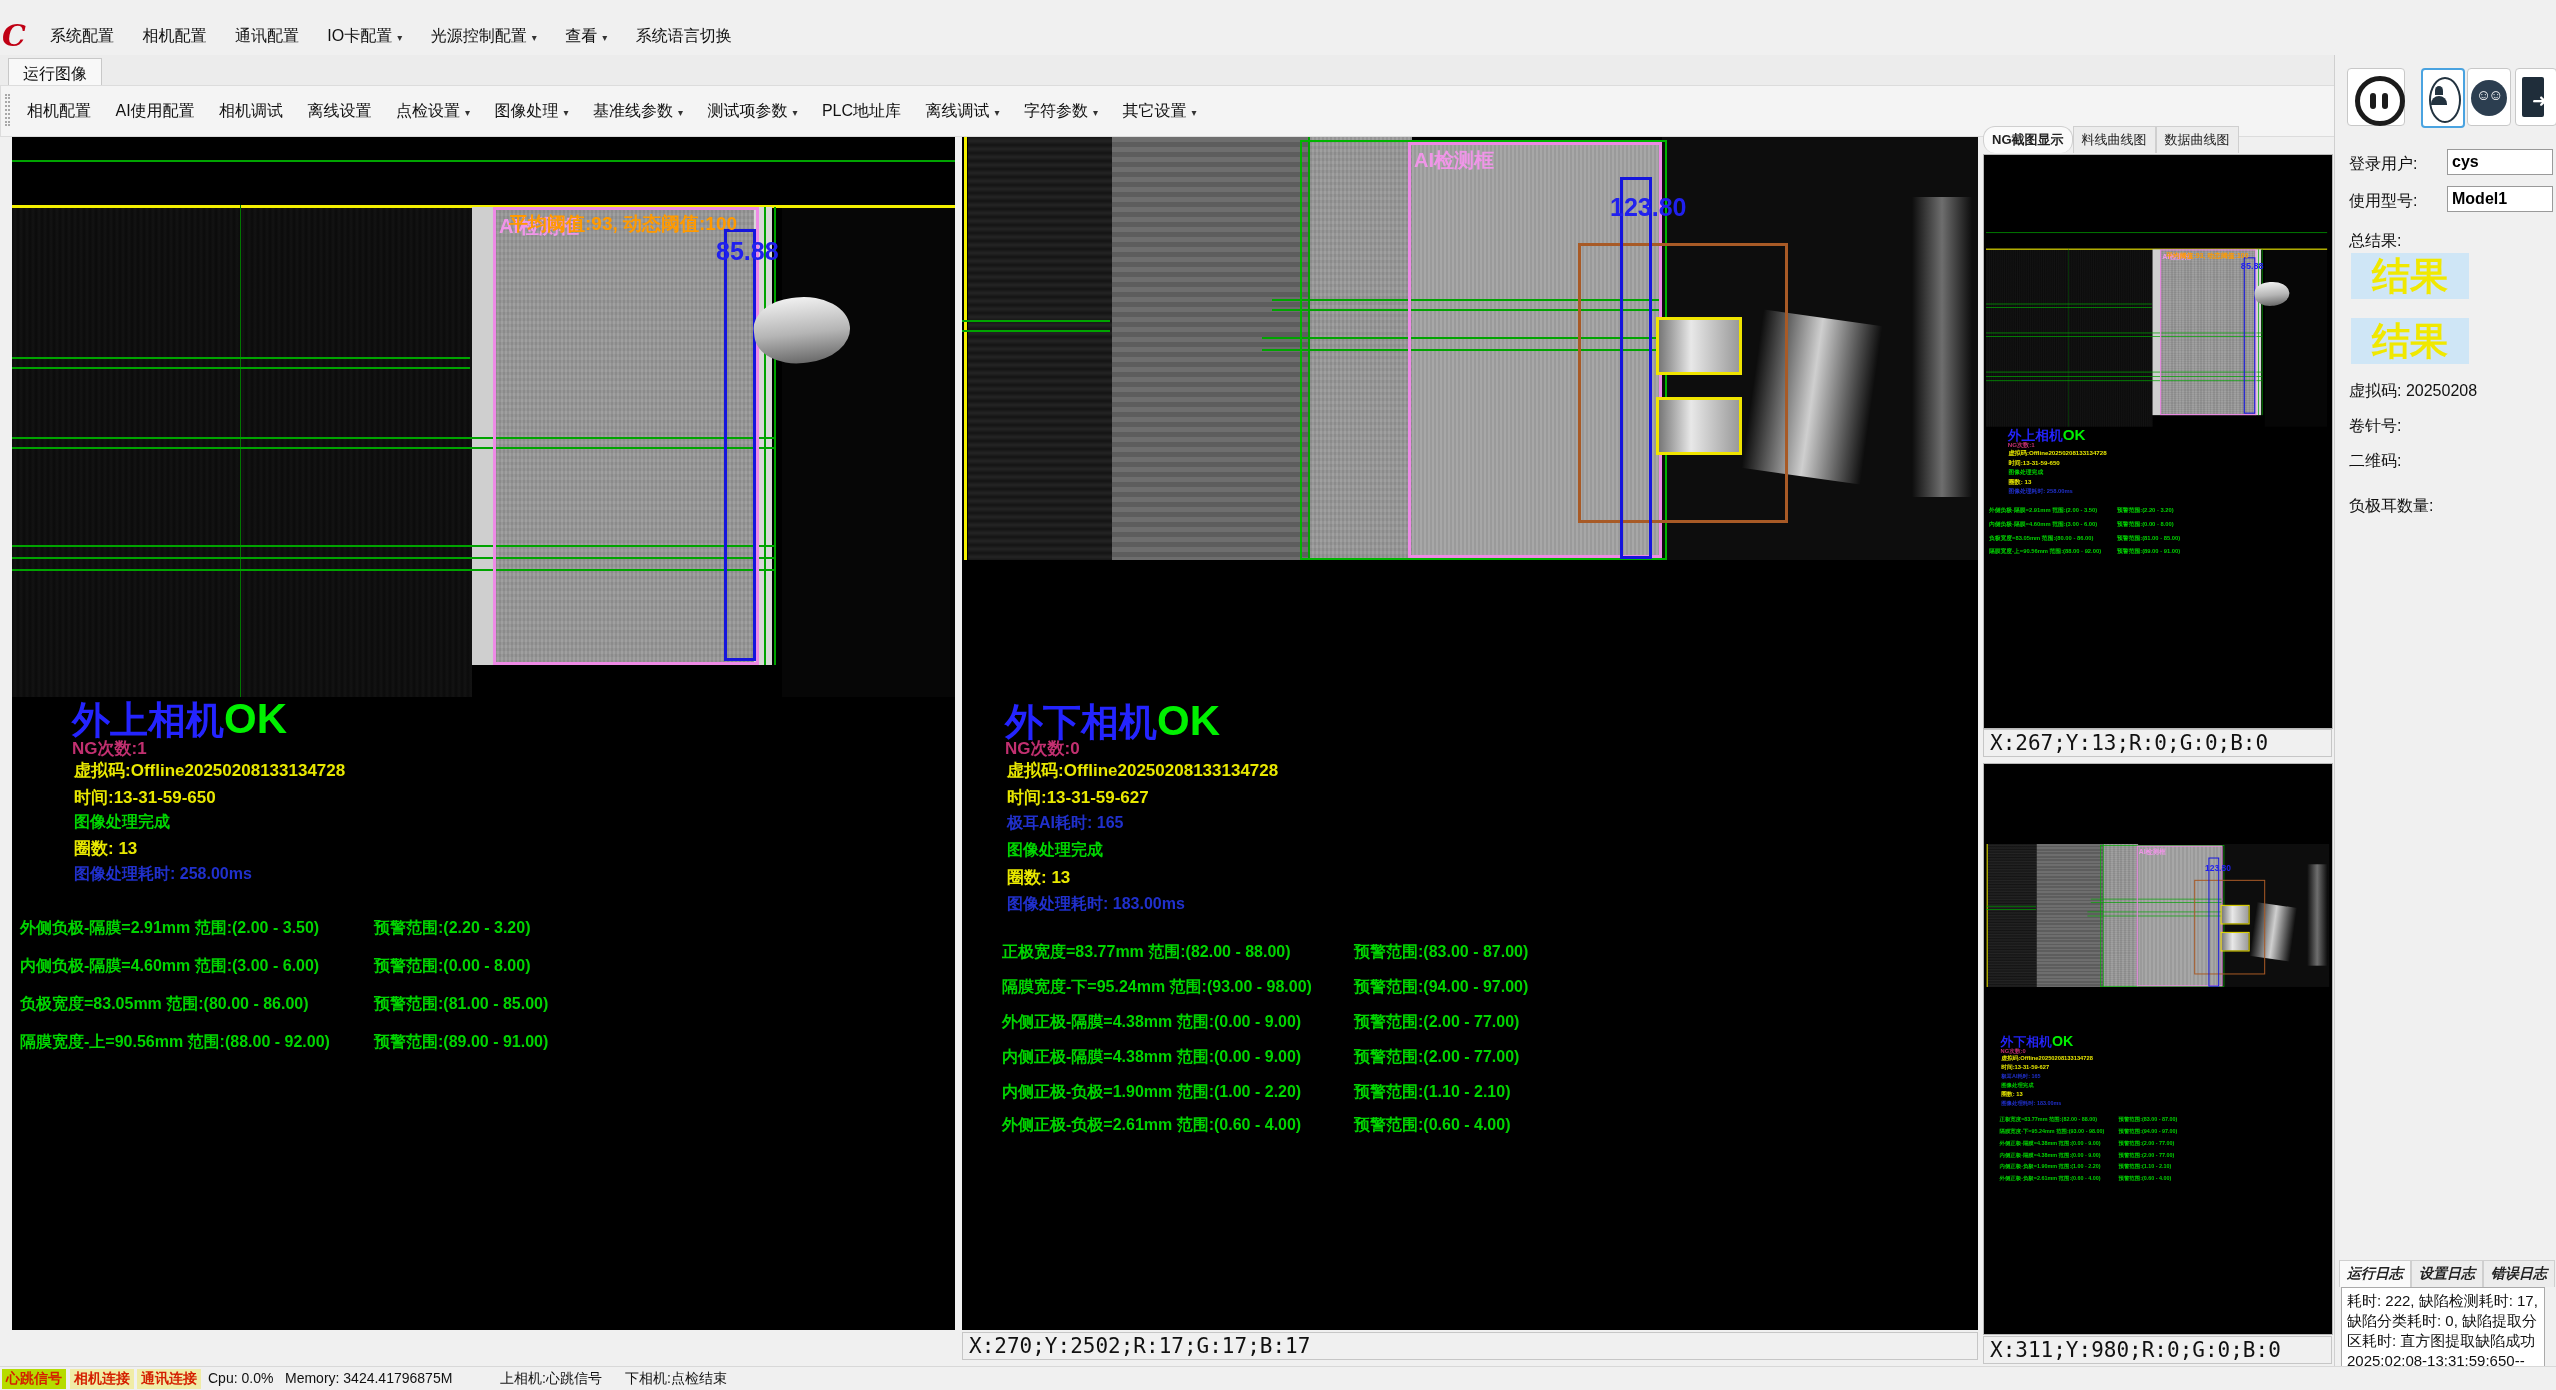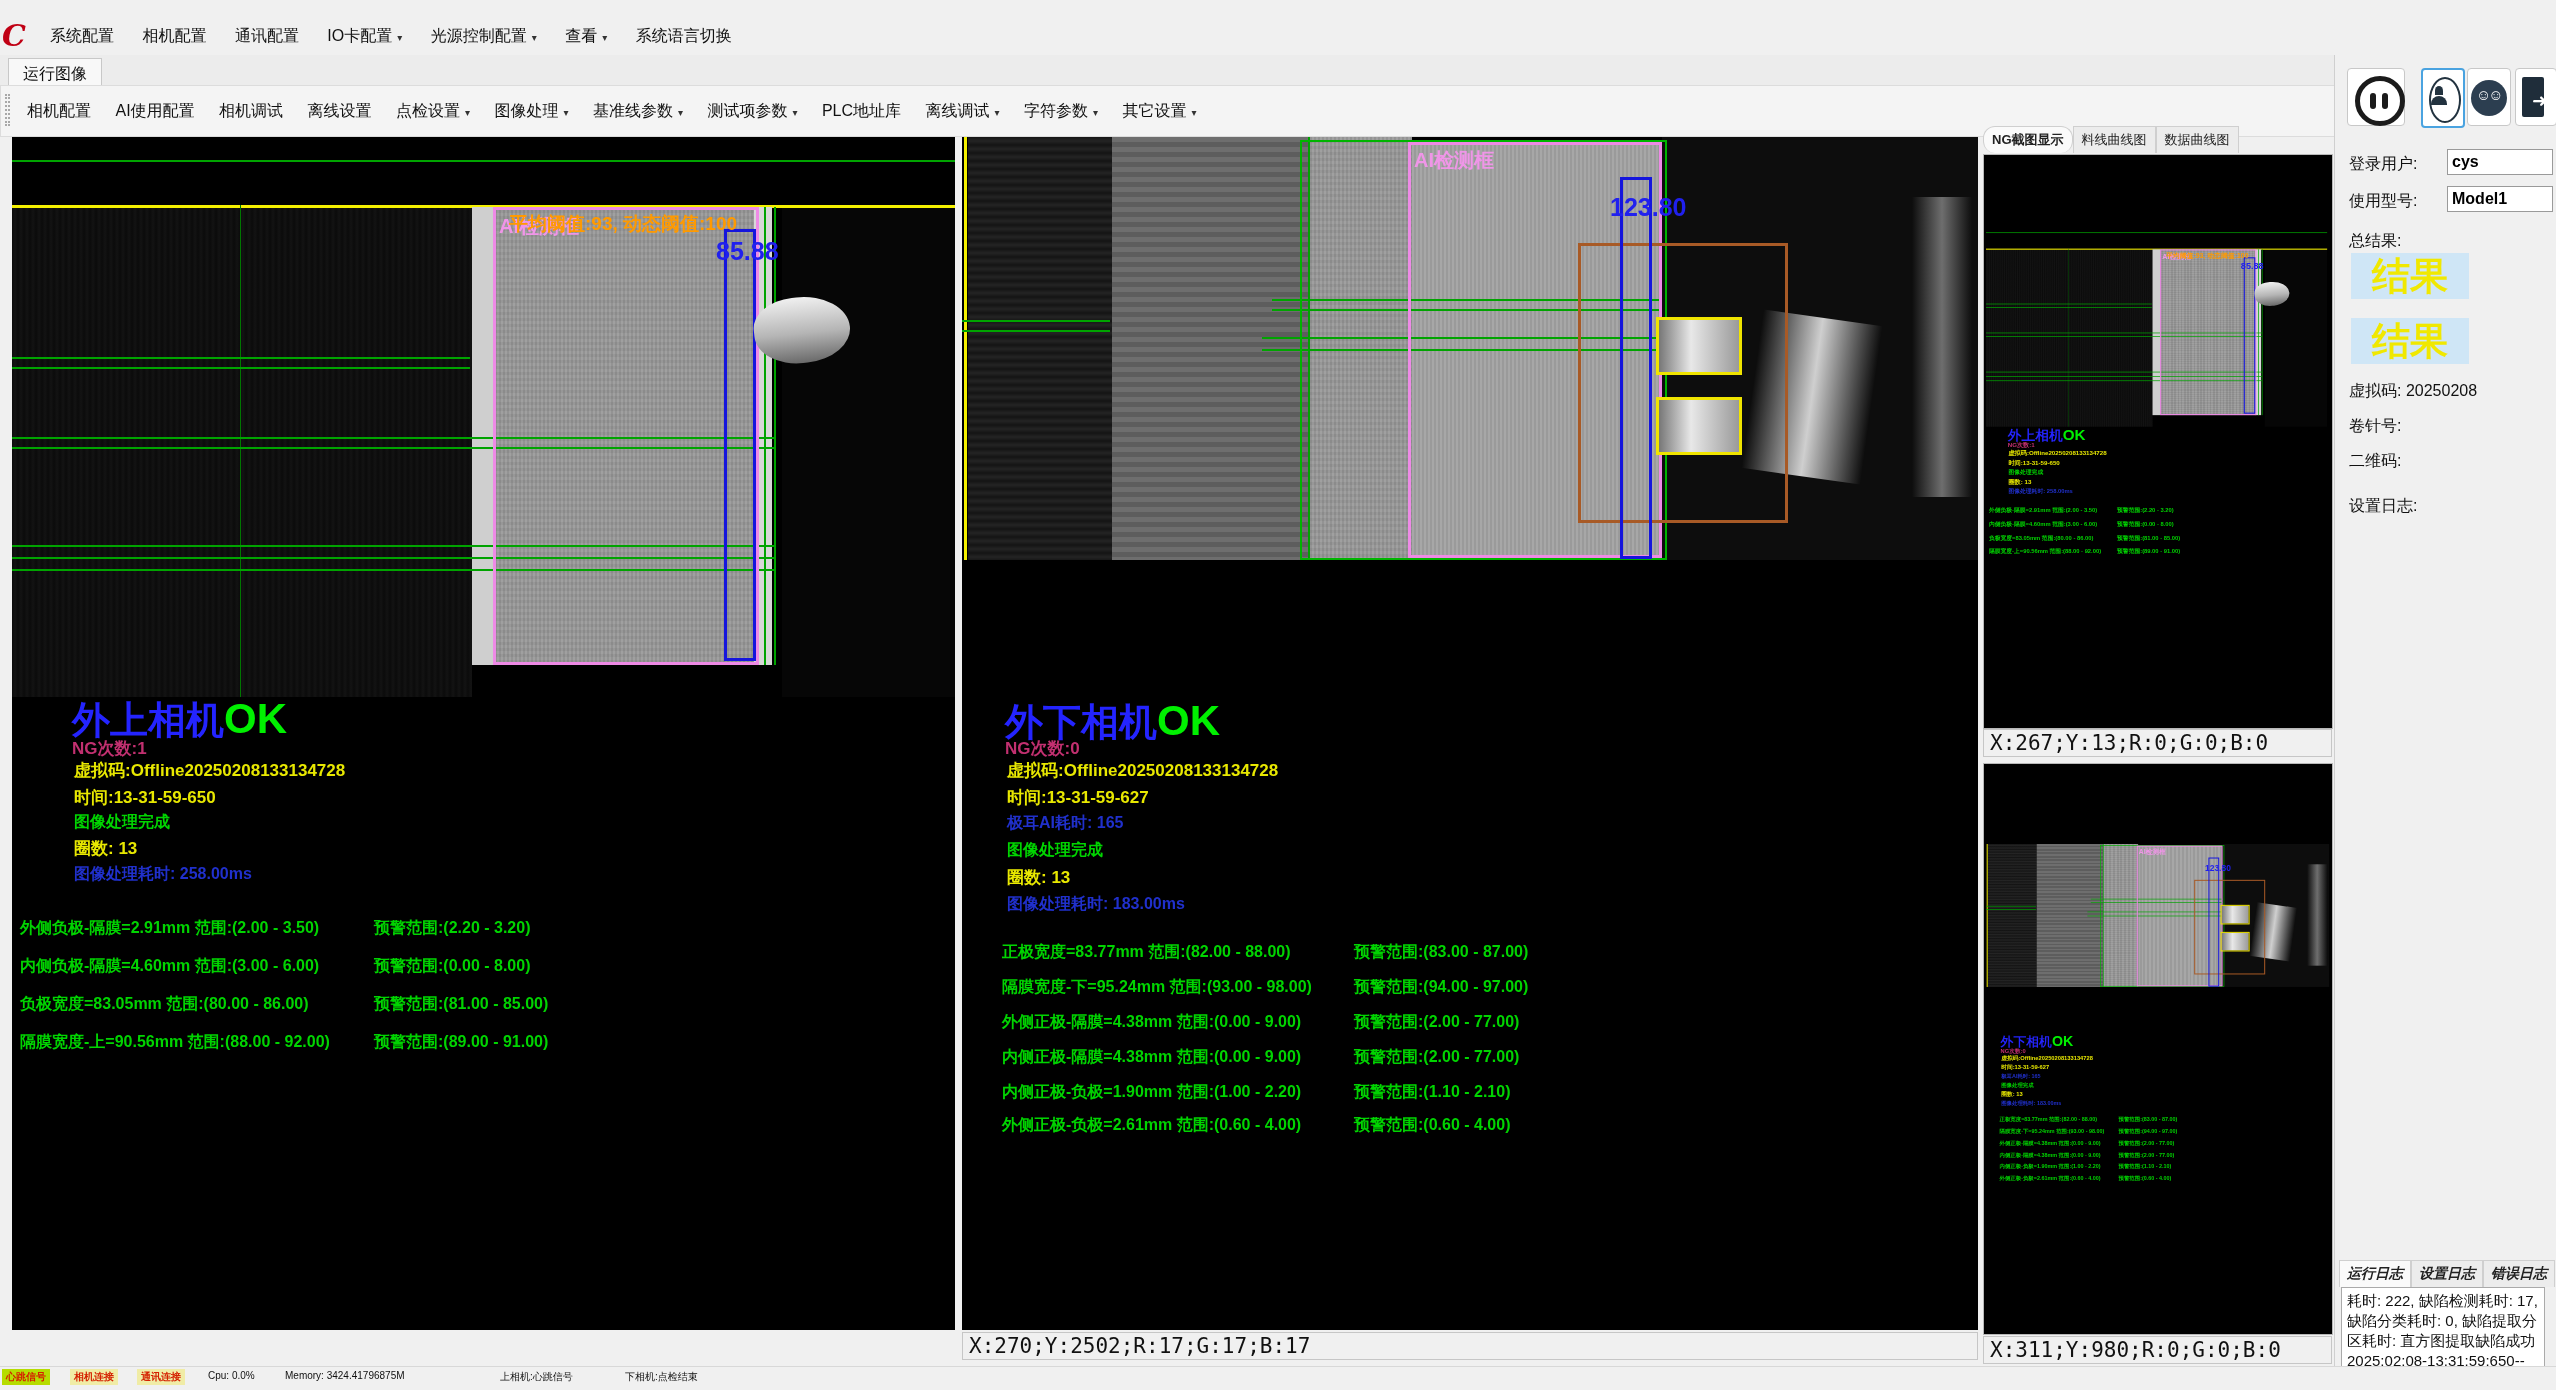--- a/index.html
+++ b/index.html
@@ -74,21 +74,21 @@
   .person-body{position:absolute;left:8px;top:26px;width:16px;height:9px;background:#22323f;border-radius:8px 8px 0 0;}
   .grp-circle{position:absolute;left:3px;top:11px;width:36px;height:36px;background:#2c3e50;border-radius:50%;}
   .grp-glyph{position:absolute;left:8px;top:17px;color:#fff;font-size:15px;letter-spacing:-3px;}
   .exit-door{position:absolute;left:6px;top:8px;width:22px;height:40px;background:#1f2d3a;border-radius:2px;}
   .exit-arrow{position:absolute;left:16px;top:21px;color:#fff;font-size:18px;font-weight:bold;}
   .ltab{display:inline-block;padding:4px 7px;font-size:14px;font-weight:bold;color:#222;background:#ececec;border:1px solid #cfcfcf;border-bottom:none;font-style:italic;}
   .ltab.active{background:#fafafa;}
   .logarea{position:absolute;left:6px;top:1232px;width:204px;height:148px;background:#fff;border:1px solid #aaa;
            font-size:15px;color:#111;padding:3px 5px;box-sizing:border-box;line-height:20px;overflow:hidden;}
   
-  .statusbar{position:absolute;left:0;top:1366px;width:2556px;height:24px;background:#f0f0f0;border-top:1px solid #d8d8d8;font-size:10px;}
+  .statusbar{position:absolute;left:0;top:1366px;width:2556px;height:24px;background:#f0f0f0;border-top:1px solid #d8d8d8;font-size:14px;}
   .sb-badge{position:absolute;top:2px;padding:1px 4px;color:#d42000;font-weight:bold;}
   .sb-text{position:absolute;top:3px;color:#111;white-space:nowrap;}
 </style>
 </head>
 <body>
 
 <div id="root">
 
 
   <div class="menubar">
@@ -375,21 +375,21 @@
     <div class="rp-label" style="left:14px;top:99px;">登录用户:</div>
     <input class="rp-input" style="left: 112px; top: 94px; width: 106px;" value="cys">
     <div class="rp-label" style="left:14px;top:136px;">使用型号:</div>
     <input class="rp-input" style="left: 112px; top: 131px; width: 106px;" value="Model1">
     <div class="rp-label" style="left:14px;top:176px;">总结果:</div>
     <div class="badge" style="top:198px;">结果</div>
     <div class="badge" style="top:263px;">结果</div>
     <div class="rp-label" style="left:14px;top:326px;">虚拟码: 20250208</div>
     <div class="rp-label" style="left:14px;top:361px;">卷针号:</div>
     <div class="rp-label" style="left:14px;top:396px;">二维码:</div>
-    <div class="rp-label" style="left:14px;top:441px;">设置日志:</div>
+    <div class="rp-label" style="left:14px;top:441px;">负极耳数量:</div>
 
     <div class="abs" style="left:4px;top:1205px;white-space:nowrap;">
       <span class="ltab active">运行日志</span><span class="ltab">设置日志</span><span class="ltab">错误日志</span>
     </div>
     <div class="logarea">耗时: 222, 缺陷检测耗时: 17, 缺陷分类耗时: 0, 缺陷提取分区耗时: 直方图提取缺陷成功 2025:02:08-13:31:59:650--cys--外上相机--图像处理耗时: 258.00ms</div>
 
   </div>
 
   <div class="statusbar">
     <span class="sb-badge" style="left:2px;background:#b6dc00;">心跳信号</span>

